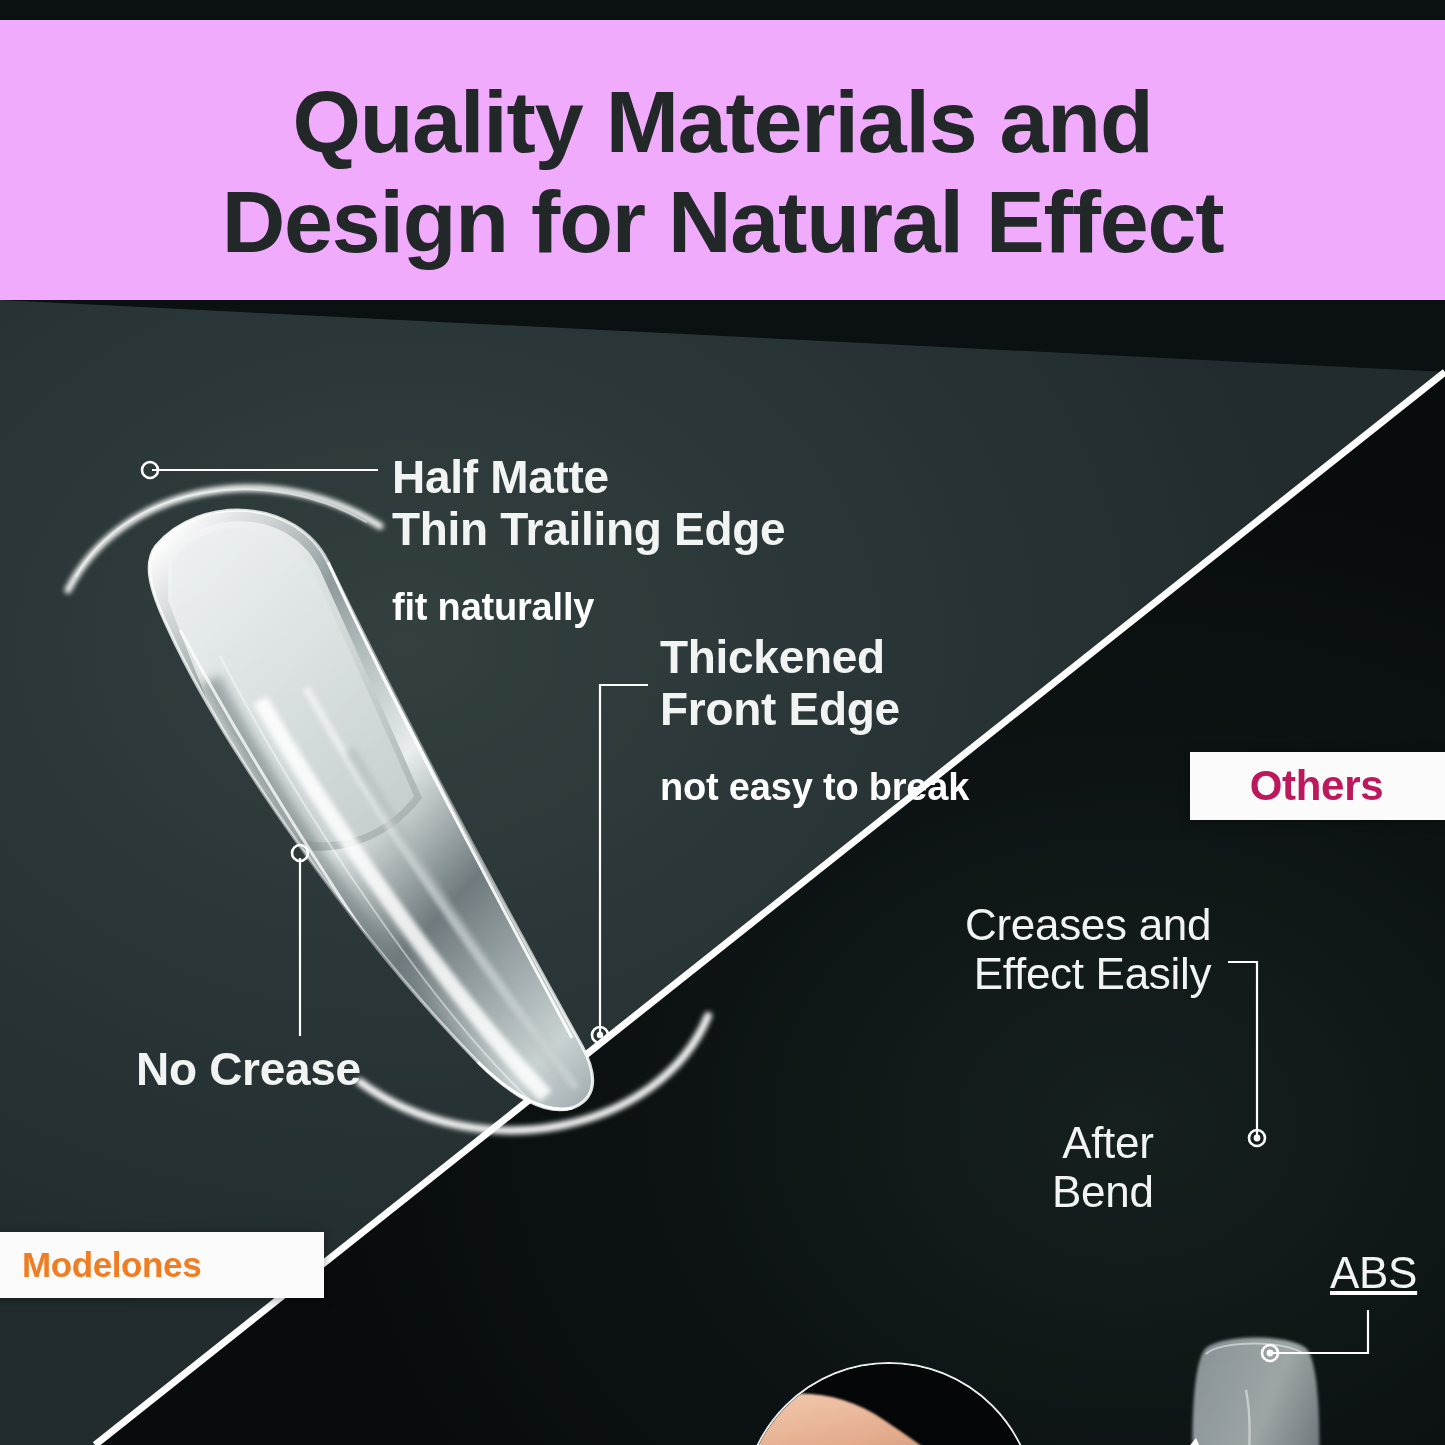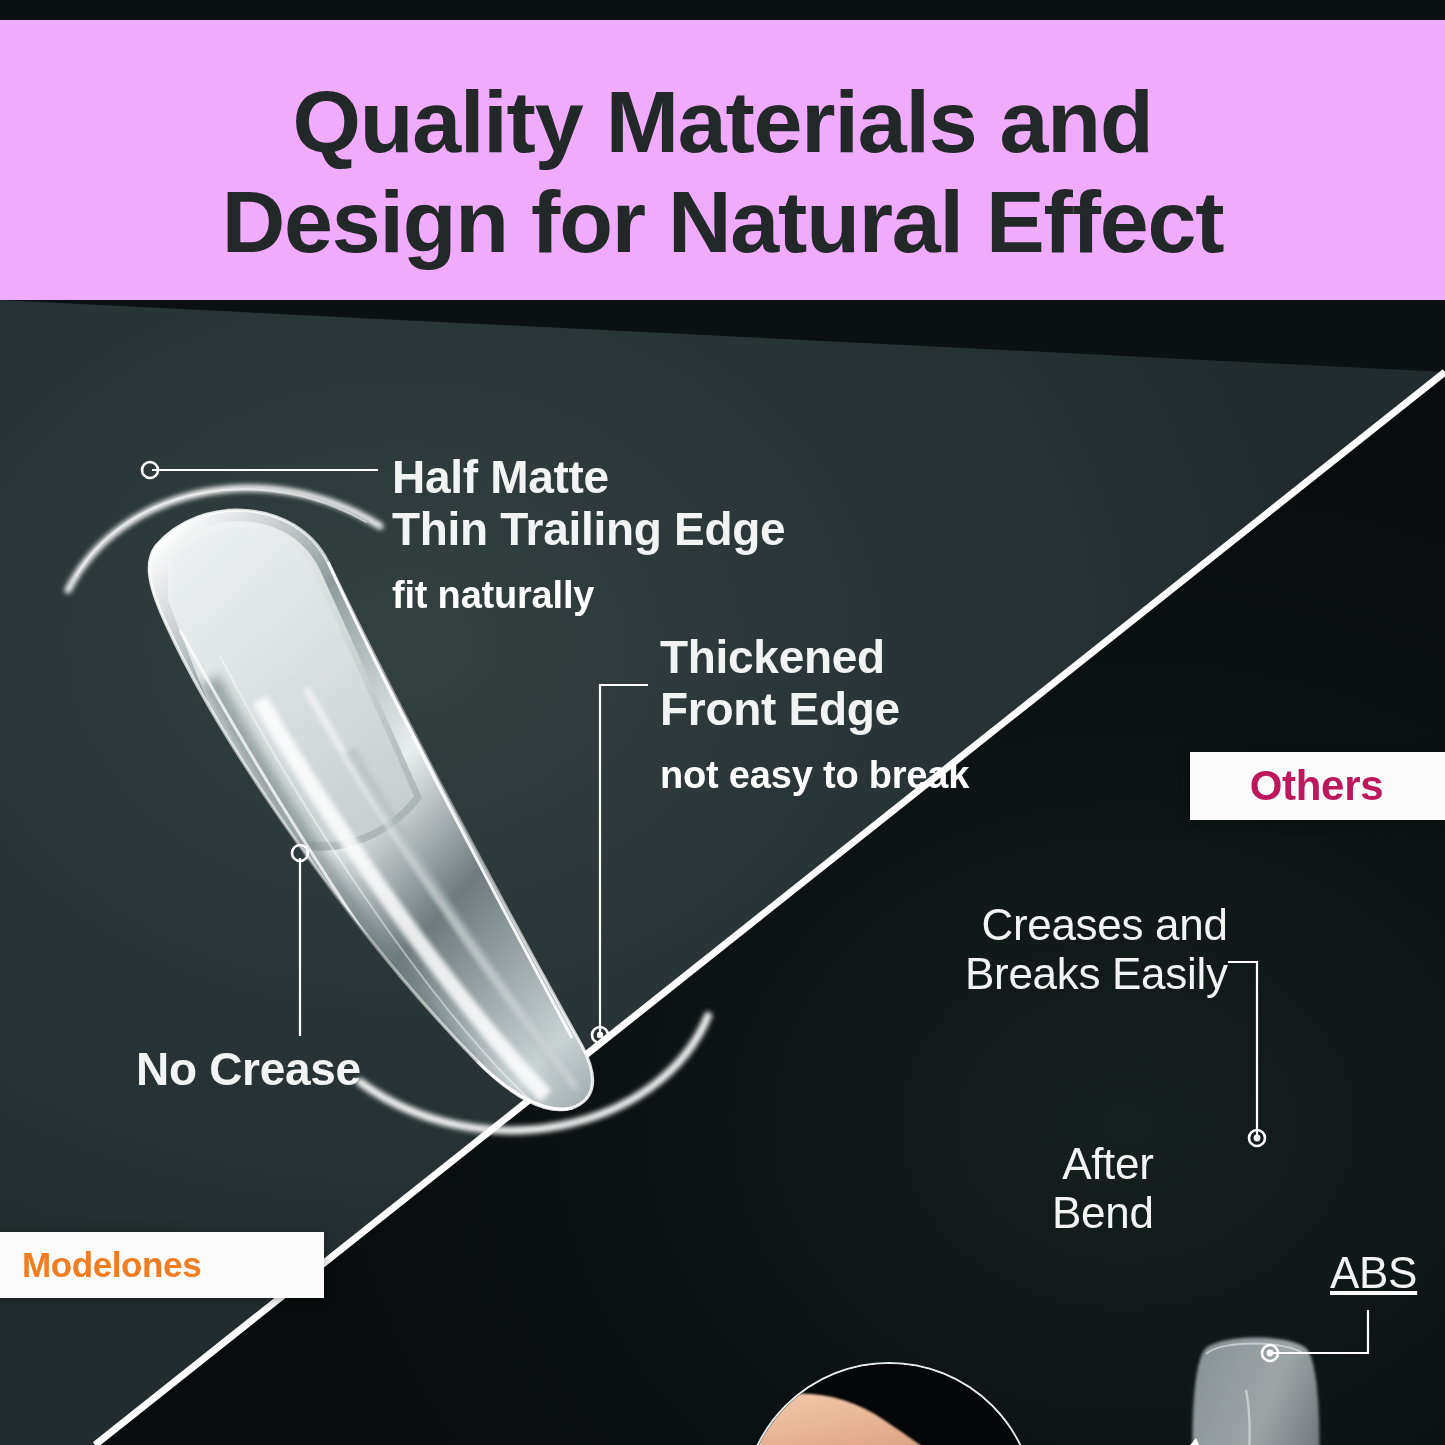--- a/index.html
+++ b/index.html
@@ -54,32 +54,32 @@
   }
 
   
   .callout{position:absolute;color:#ffffff;}
   .c-title{
     font-size:46px;font-weight:700;line-height:1.12;
     color:#f2f4f4;letter-spacing:-0.3px;white-space:pre-line;
   }
   .c-sub{
     font-size:38px;font-weight:700;line-height:1.2;
-    color:#ffffff;margin-top:18px;letter-spacing:-0.2px;
+    color:#ffffff;margin-top:30px;letter-spacing:-0.2px;
   }
   .c-plain{
     font-size:44px;font-weight:400;line-height:1.12;color:#f2f4f4;
     letter-spacing:-0.3px;white-space:pre-line;
   }
 
   #co-half{left:392px;top:452px;}
   #co-thick{left:660px;top:632px;}
   #co-nocrease{left:136px;top:1044px;}
   #co-creases{left:965px;top:900px;text-align:right;}
-  #co-afterbend{left:1052px;top:1118px;text-align:right;margin-top:21px;}
+  #co-afterbend{left:1052px;top:1118px;text-align:right;}
   #co-abs{left:1330px;top:1248px;text-decoration:underline;}
 
   
   .badge{
     position:absolute;background:#fbfbfb;
     display:flex;align-items:center;
     box-shadow:0 2px 10px rgba(0,0,0,.35);
   }
   #badge-modelones{
     left:-18px;top:1232px;width:342px;height:66px;
@@ -309,21 +309,21 @@
 Front Edge</div>
     <div class="c-sub">not easy to break</div>
   </div>
 
   <div class="callout" id="co-nocrease">
     <div class="c-title">No Crease</div>
   </div>
 
   <div class="callout" id="co-creases">
     <div class="c-plain">Creases and
-Breaks Easily</div>
+Effect Easily</div>
   </div>
 
   <div class="callout" id="co-afterbend">
     <div class="c-plain">After
 Bend</div>
   </div>
 
   <div class="callout" id="co-abs">
     <div class="c-plain">ABS</div>
   </div>

